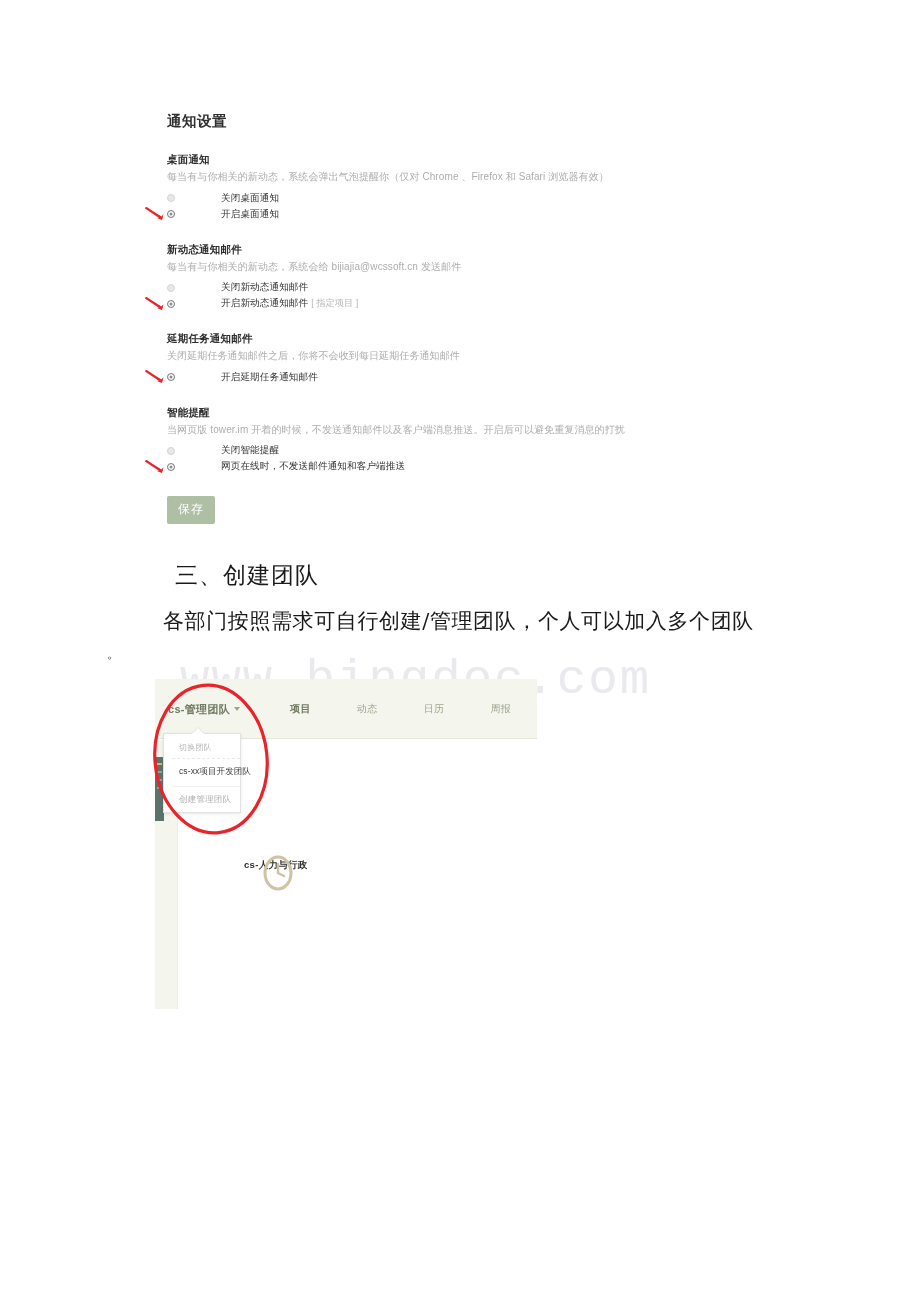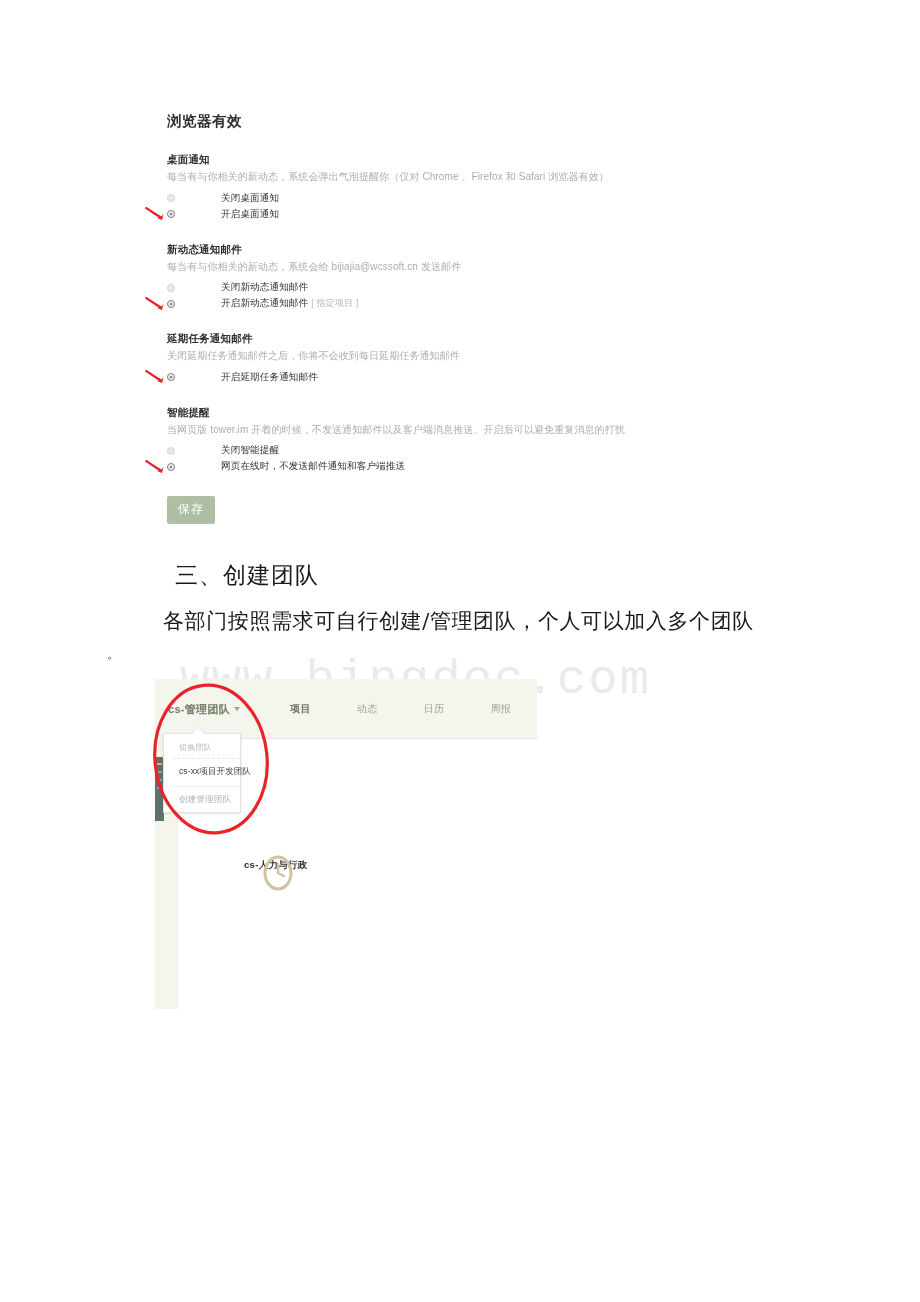--- a/index.html
+++ b/index.html
@@ -295,21 +295,21 @@
     width: 126px; height: 160px;
     z-index: 9;
     pointer-events: none;
   }
 </style>
 </head>
 <body>
 
 <div id="settings-shot">
 
-  <div class="settings-title">浏览器有效</div>
+  <div class="settings-title">通知设置</div>
 
   <div class="setting-block">
     <div class="setting-head">桌面通知</div>
     <div class="setting-desc">每当有与你相关的新动态，系统会弹出气泡提醒你（仅对 Chrome 、Firefox 和 Safari 浏览器有效）</div>
 
     <div class="radio-row">
       <span class="radio-dot"></span>
       <span class="radio-label">关闭桌面通知</span>
     </div>
 

